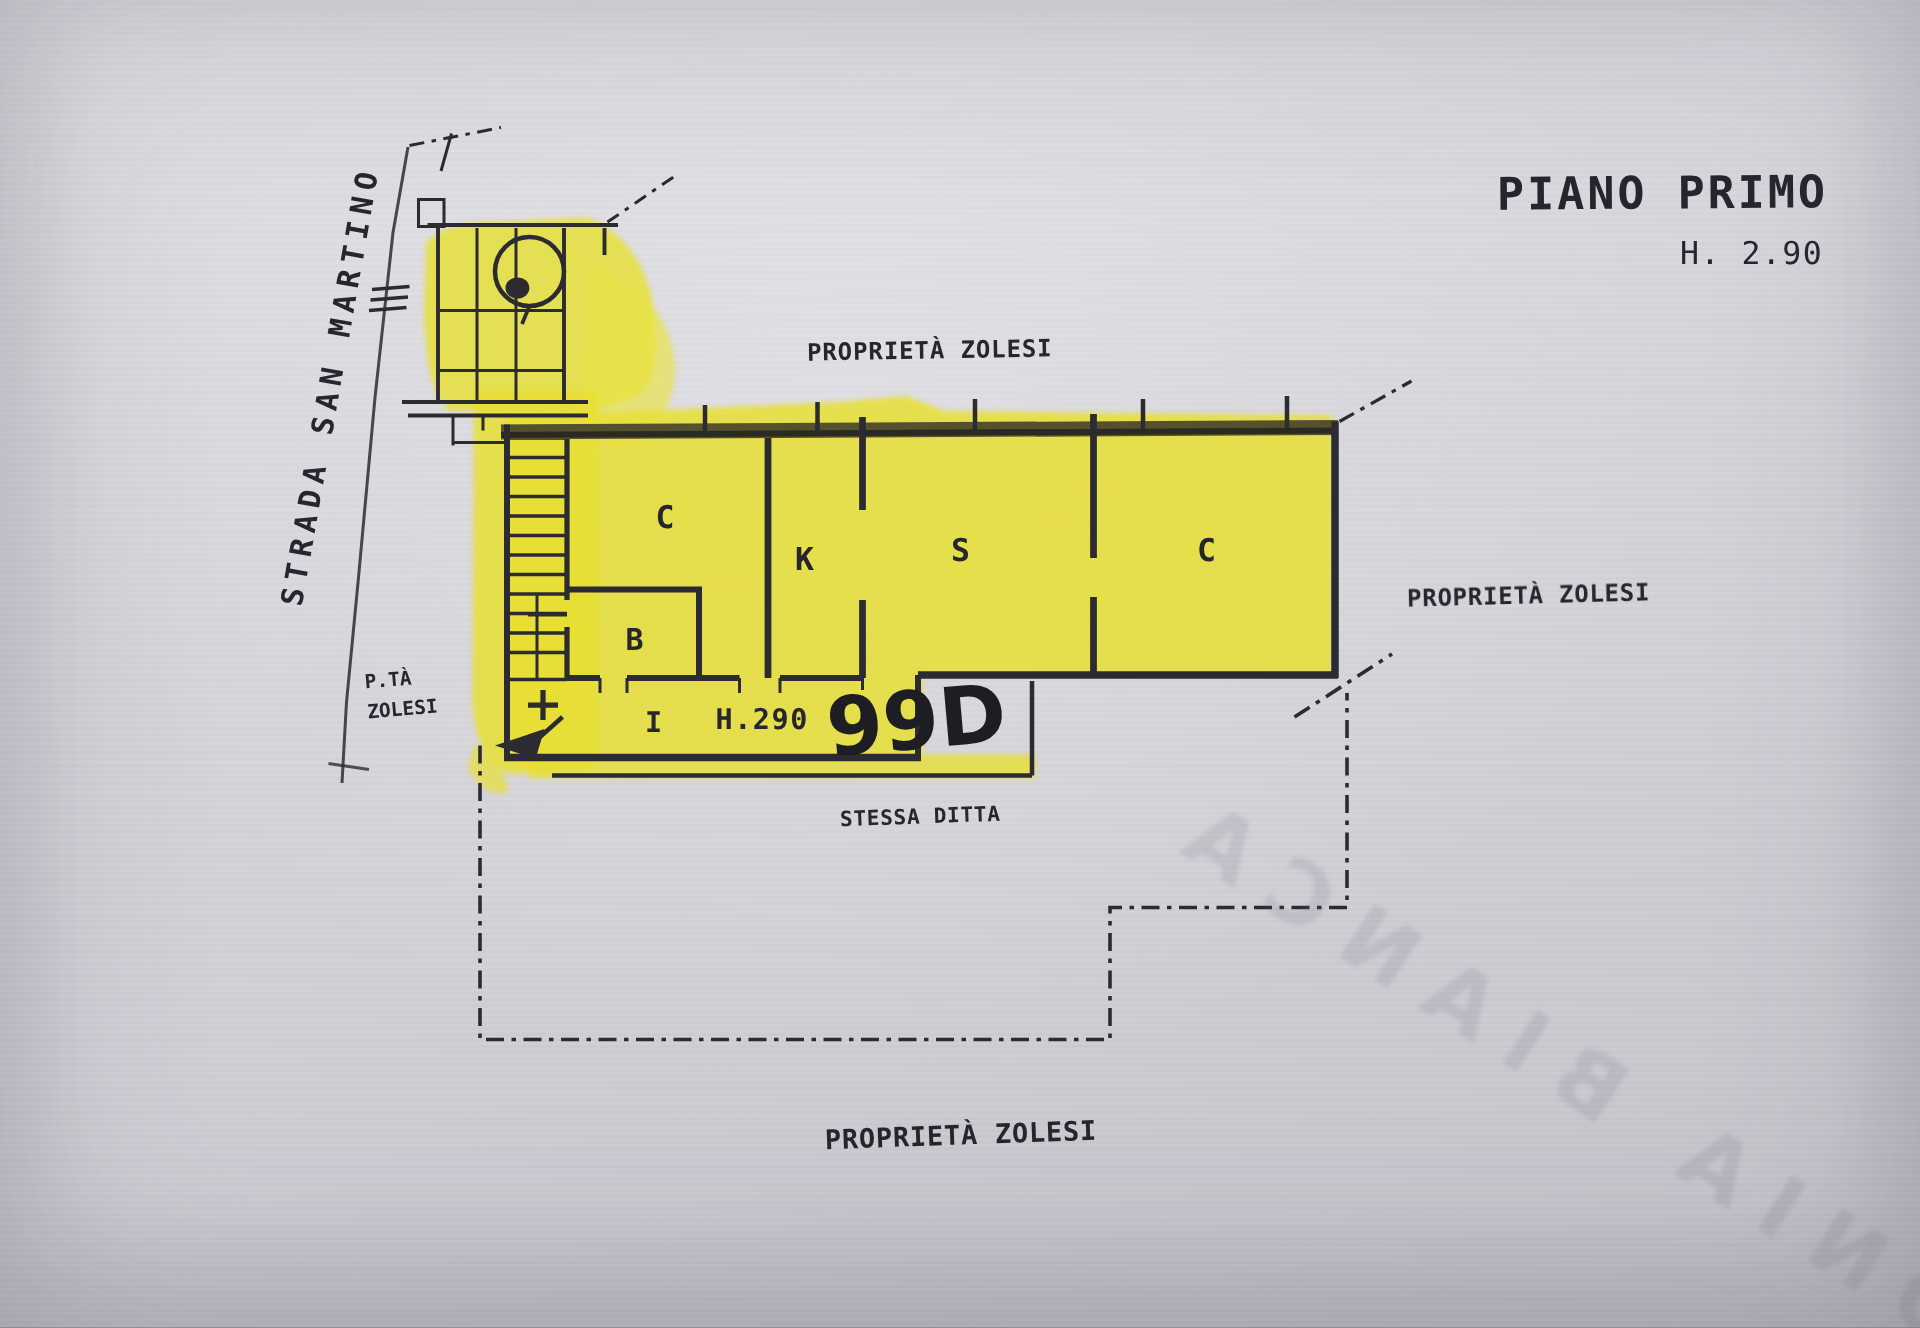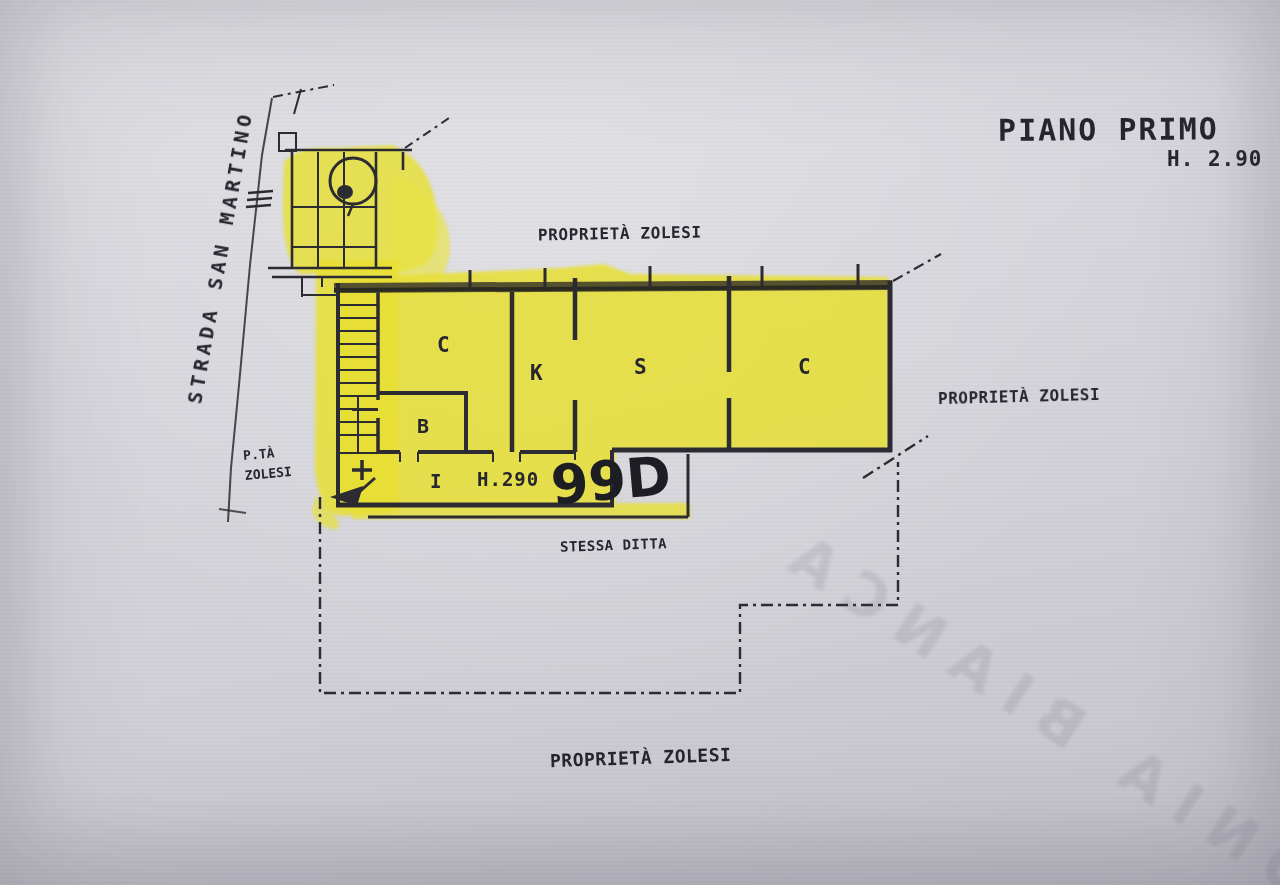--- a/index.html
+++ b/index.html
@@ -12,21 +12,21 @@
     font-family:"DejaVu Sans Mono", monospace;
     color:#26262e;
   }
   .page::after{
     content:"";position:absolute;inset:0;pointer-events:none;
     box-shadow:inset 0 0 140px rgba(70,70,88,.22), inset 0 -30px 80px rgba(60,60,75,.12);
   }
   svg.plan{position:absolute;left:0;top:0;}
   .lbl{position:absolute;white-space:nowrap;color:#26262e;}
   .title{left:998px;top:112px;font-size:30px;font-weight:700;letter-spacing:2px;transform:rotate(-.4deg);}
-  .height-note{left:1120px;top:147px;font-size:21px;font-weight:700;letter-spacing:1px;margin-left:47px;}
+  .height-note{left:1120px;top:157px;font-size:21px;font-weight:400;letter-spacing:1px;}
   .prop-top{left:538px;top:224px;font-size:16px;font-weight:700;letter-spacing:.6px;transform:rotate(-1deg);}
   .prop-right{left:938px;top:387px;font-size:16px;font-weight:700;letter-spacing:.5px;transform:rotate(-1.5deg);}
   .prop-bottom{left:550px;top:747px;font-size:18px;font-weight:700;letter-spacing:.5px;transform:rotate(-2deg);}
   .stessa{left:560px;top:537px;font-size:14px;font-weight:700;letter-spacing:.5px;transform:rotate(-2deg);}
   .strada{
     left:70px;top:245px;font-size:20px;font-weight:700;letter-spacing:4.5px;
     transform:rotate(-80deg);transform-origin:center;width:300px;text-align:center;
   }
   .pta{left:244px;top:444px;font-size:13px;font-weight:700;line-height:1.5;transform:rotate(-5deg);}
   .watermark{

